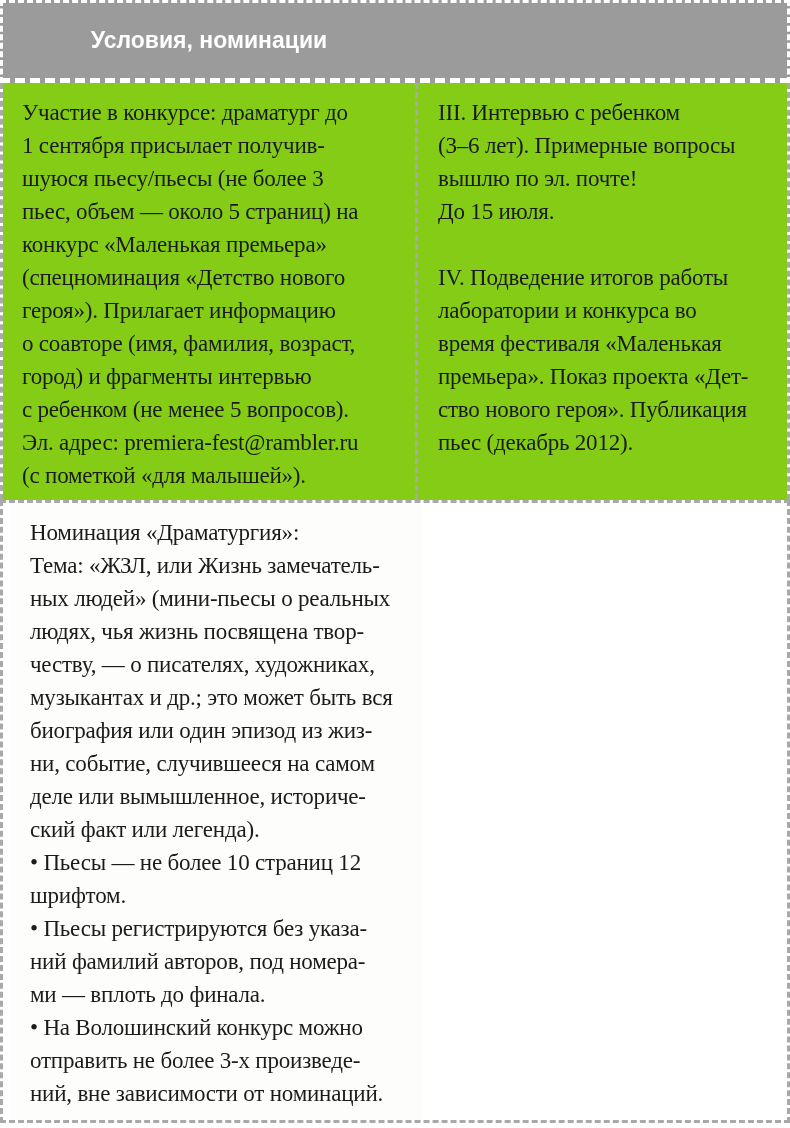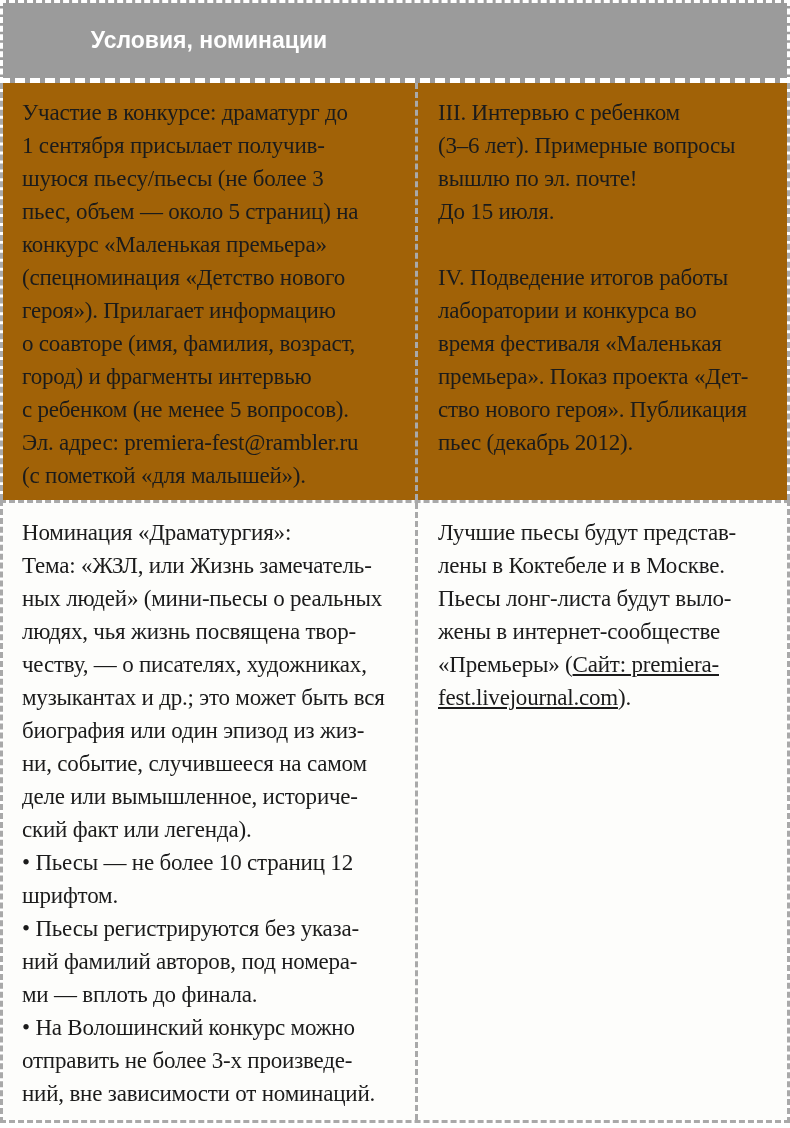--- a/index.html
+++ b/index.html
@@ -46,26 +46,27 @@
 
   
   .trow {
     box-sizing: border-box;
     display: flex;
     background: #ffffff;
     border-left: 3px dashed #a9a9a9;
     border-right: 3px dashed #a9a9a9;
   }
   .row1 { height: 417px; flex: 0 0 auto; }
-  .row1 .td { background: #a16207; }
+  .row1 .td { background: #84cc16; }
   .row2 {
     flex: 1 1 auto;
     border-top: 3px dashed #a9a9a9;
     border-bottom: 3px dashed #a9a9a9;
     margin-bottom: 6px;
+    padding-left: 8px;
   }
   .row2 .td { background: #fdfdfb; }
   .td {
     box-sizing: border-box;
     padding: 13px 8px 10px 19px;
     overflow: hidden;
   }
   .td-left  { width: 412px; flex: 0 0 auto; }
   .td-right { flex: 1 1 auto; border-left: 3px dashed #a9a9a9; padding-left: 20px; }
 
@@ -137,23 +138,15 @@
 ский факт или легенда).
 • Пьесы — не более 10 страниц 12
 шрифтом.
 • Пьесы регистрируются без указа-
 ний фамилий авторов, под номера-
 ми — вплоть до финала.
 • На Волошинский конкурс можно
 отправить не более 3-х произведе-
 ний, вне зависимости от номинаций.</div>
     </div>
-    <div class="td td-right">
-      <div class="txt"><span>Лучшие пьесы будут представ-
-лены в Коктебеле и в Москве.
-Пьесы лонг-листа будут выло-
-жены в интернет-сообществе
-«Премьеры» (</span><a class="link">Сайт: premiera-
-fest.livejournal.com</a><span>).</span></div>
-    </div>
   </div>
 
 </div>
 
 </body></html>

